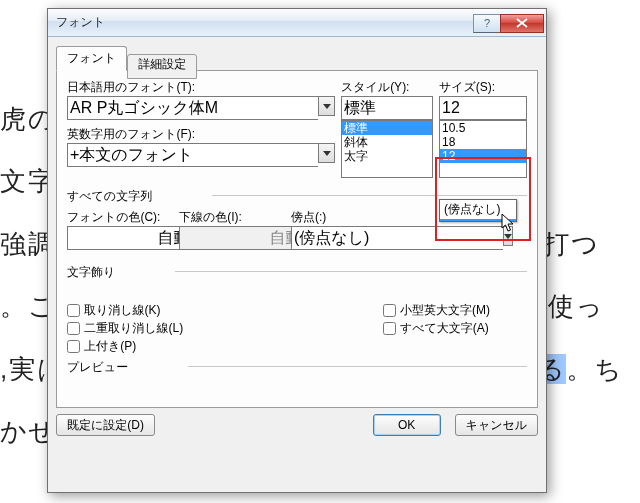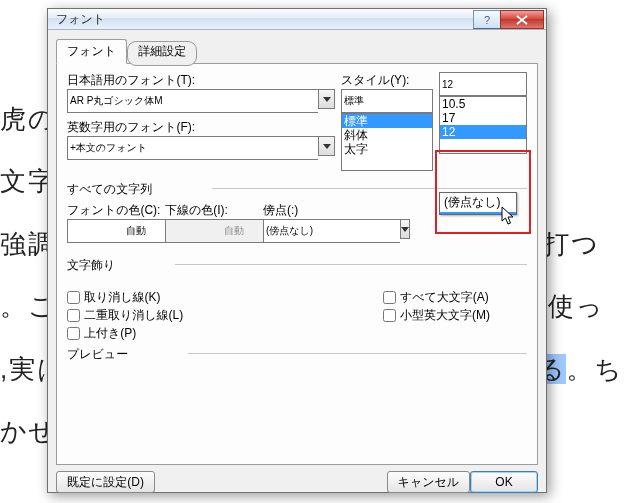--- a/index.html
+++ b/index.html
@@ -55,33 +55,33 @@
     margin: 8px 8px 0 8px; position: relative;
   }
   .tabstrip { display:flex; position:relative; top:1px; z-index:2;}
   .tab {
     padding: 3px 10px; border:1px solid #9c9c9c;
     background:#f0f0f0; margin-right:0px;
     border-top-left-radius:3px; border-top-right-radius:3px;
     position:relative;
   }
   .tab.active { background:#fdfdfd; border-bottom-color:#fdfdfd; z-index:3;}
-  .tab:not(.active){ top:2px; padding-top:1px; padding-bottom:3px;border-radius:9px;}
+  .tab:not(.active){ top:8px; padding-top:1px; padding-bottom:3px;}
   .tabpanel {
     border:1px solid #9c9c9c; background:#fdfdfd;
-    height: 402px; padding: 8px 10px 6px 10px;
+    height: 338px; padding: 8px 10px 6px 10px;
     position:relative;
   }
 
   .row { display:flex; gap:6px; }
   .col { display:flex; flex-direction:column; }
   label.small { font-size:12px; color:#000; }
 
   select, input[type=text] {
-    font-size:10px; background:#fff; border:1px solid #7a7a7a;
+    font-size:16px; background:#fff; border:1px solid #7a7a7a;
     height:20px; padding:11px 2px;
   }
   .combo { display:flex; }
   .combo input { flex:1; border-right:none; }
   .combobtn {
     width:17px; height:20px; border:1px solid #7a7a7a;
     background:linear-gradient(#f5f5f5,#ddd);
     display:flex; align-items:center; justify-content:center;
   }
   .tri { width:0;height:0;border-left:4px solid transparent;border-right:4px solid transparent;border-top:5px solid #333;}
@@ -100,21 +100,21 @@
   .chk { display:flex; align-items:center; gap:4px; height:18px;}
   .chk input { width:13px; height:13px;}
 
   .previewbox {
     border:1px solid #7a7a7a; background:#fff; height:44px;
     display:flex; align-items:center; justify-content:center;
     font-family:"MS Mincho","AR P丸ゴシック体M",serif; font-size:15px;
   }
 
   .btnbar {
-    display:flex; gap:0; padding:6px 8px;
+    display:flex; gap:14px; padding:6px 8px;
   }
   .btn {
     height:22px; padding:0 10px; min-width:68px;
     background:linear-gradient(#fdfdfd,#e5e5e5);
     border:1px solid #8a8a8a; border-radius:3px;
     display:flex; align-items:center; justify-content:center;
     font-size:12px;
   }
   .btn.def { border-color:#3c7fb1; box-shadow:inset 0 0 0 1px #a6d3f2;}
 
@@ -189,34 +189,35 @@
           <label class="small"><span>スタイル(Y):</span></label>
           <input type="text" value="標準" style="">
           <div class="listbox">
             <div class="item sel">標準</div>
             <div class="item">斜体</div>
             <div class="item">太字</div>
           </div>
         </div>
 
         <div class="col" style="width:88px">
+          <label class="small"><span>サイズ(S):</span></label>
           <input type="text" value="12" style="">
           <div class="listbox">
             <div class="item">10.5</div>
-            <div class="item">17</div>
+            <div class="item">18</div>
             <div class="item sel">12</div>
           </div>
         </div>
       </div>
 
       <div class="grouphead" style="margin-top:6px">
         <span class="grouplabel">すべての文字列</span>
         <span class="groupline"></span>
       </div>
-      <div class="row" style="gap:0; margin-top:2px">
+      <div class="row" style="gap:14px; margin-top:2px">
         <div class="col" style="width:98px">
           <label class="small">フォントの色(C):</label>
           <div class="combo">
             <input type="text" style="text-align: center;" value="自動">
             <div class="combobtn">
                 <div class="tri"></div>
               </div>
           </div>
         </div>
         <div class="col" style="width:98px">
@@ -236,43 +237,43 @@
                 <div class="tri"></div>
               </div>
           </div>
         </div>
       </div>
 
       <div class="grouphead" style="margin-top:10px">
         <span class="grouplabel">文字飾り</span>
         <span class="groupline"></span>
       </div>
-      <div class="row" style="margin-top:12px">
+      <div class="row" style="margin-top:18px">
         <div class="col" style="width:310px; gap:0">
           <label class="chk">
               <input type="checkbox" style="">
               <span>取り消し線(K)</span>
             </label>
           <label class="chk">
               <input type="checkbox" style="">
               <span>二重取り消し線(L)</span>
             </label>
           <label class="chk">
               <input type="checkbox" style="">
               <span>上付き(P)</span>
             </label>
         </div>
         <div class="col" style="gap:0">
           <label class="chk">
               <input type="checkbox" style="">
+              <span>小型英大文字(M)</span>
+            </label>
+          <label class="chk">
+              <input type="checkbox" style="">
               <span>すべて大文字(A)</span>
-            </label>
-          <label class="chk">
-              <input type="checkbox" style="">
-              <span>小型英大文字(M)</span>
             </label>
         </div>
       </div>
 
       <div class="grouphead" style="margin-top:0">
         <span class="grouplabel">プレビュー</span>
         <span class="groupline"></span>
       </div>
 
       <div class="redbox" style="left:378px; top:86px; width:96px; height:84px;"></div>
@@ -283,16 +284,16 @@
       <svg class="cursor" style="left:444px; top:142px" viewBox="0 0 16 22">
         <path d="M1 1 L1 15 L4.5 12 L7 18 L9.5 17 L7 11 L12 11 Z" fill="#fff" stroke="#000" stroke-width="1"></path>
       </svg>
 
     </div>
   </div>
 
   <div class="btnbar">
     <div class="btn">既定に設定(D)</div>
     <div style="flex:1"></div>
+    <div class="btn def">OK</div>
     <div class="btn">キャンセル</div>
-    <div class="btn def">OK</div>
   </div>
 </div>
 
 </body></html>

